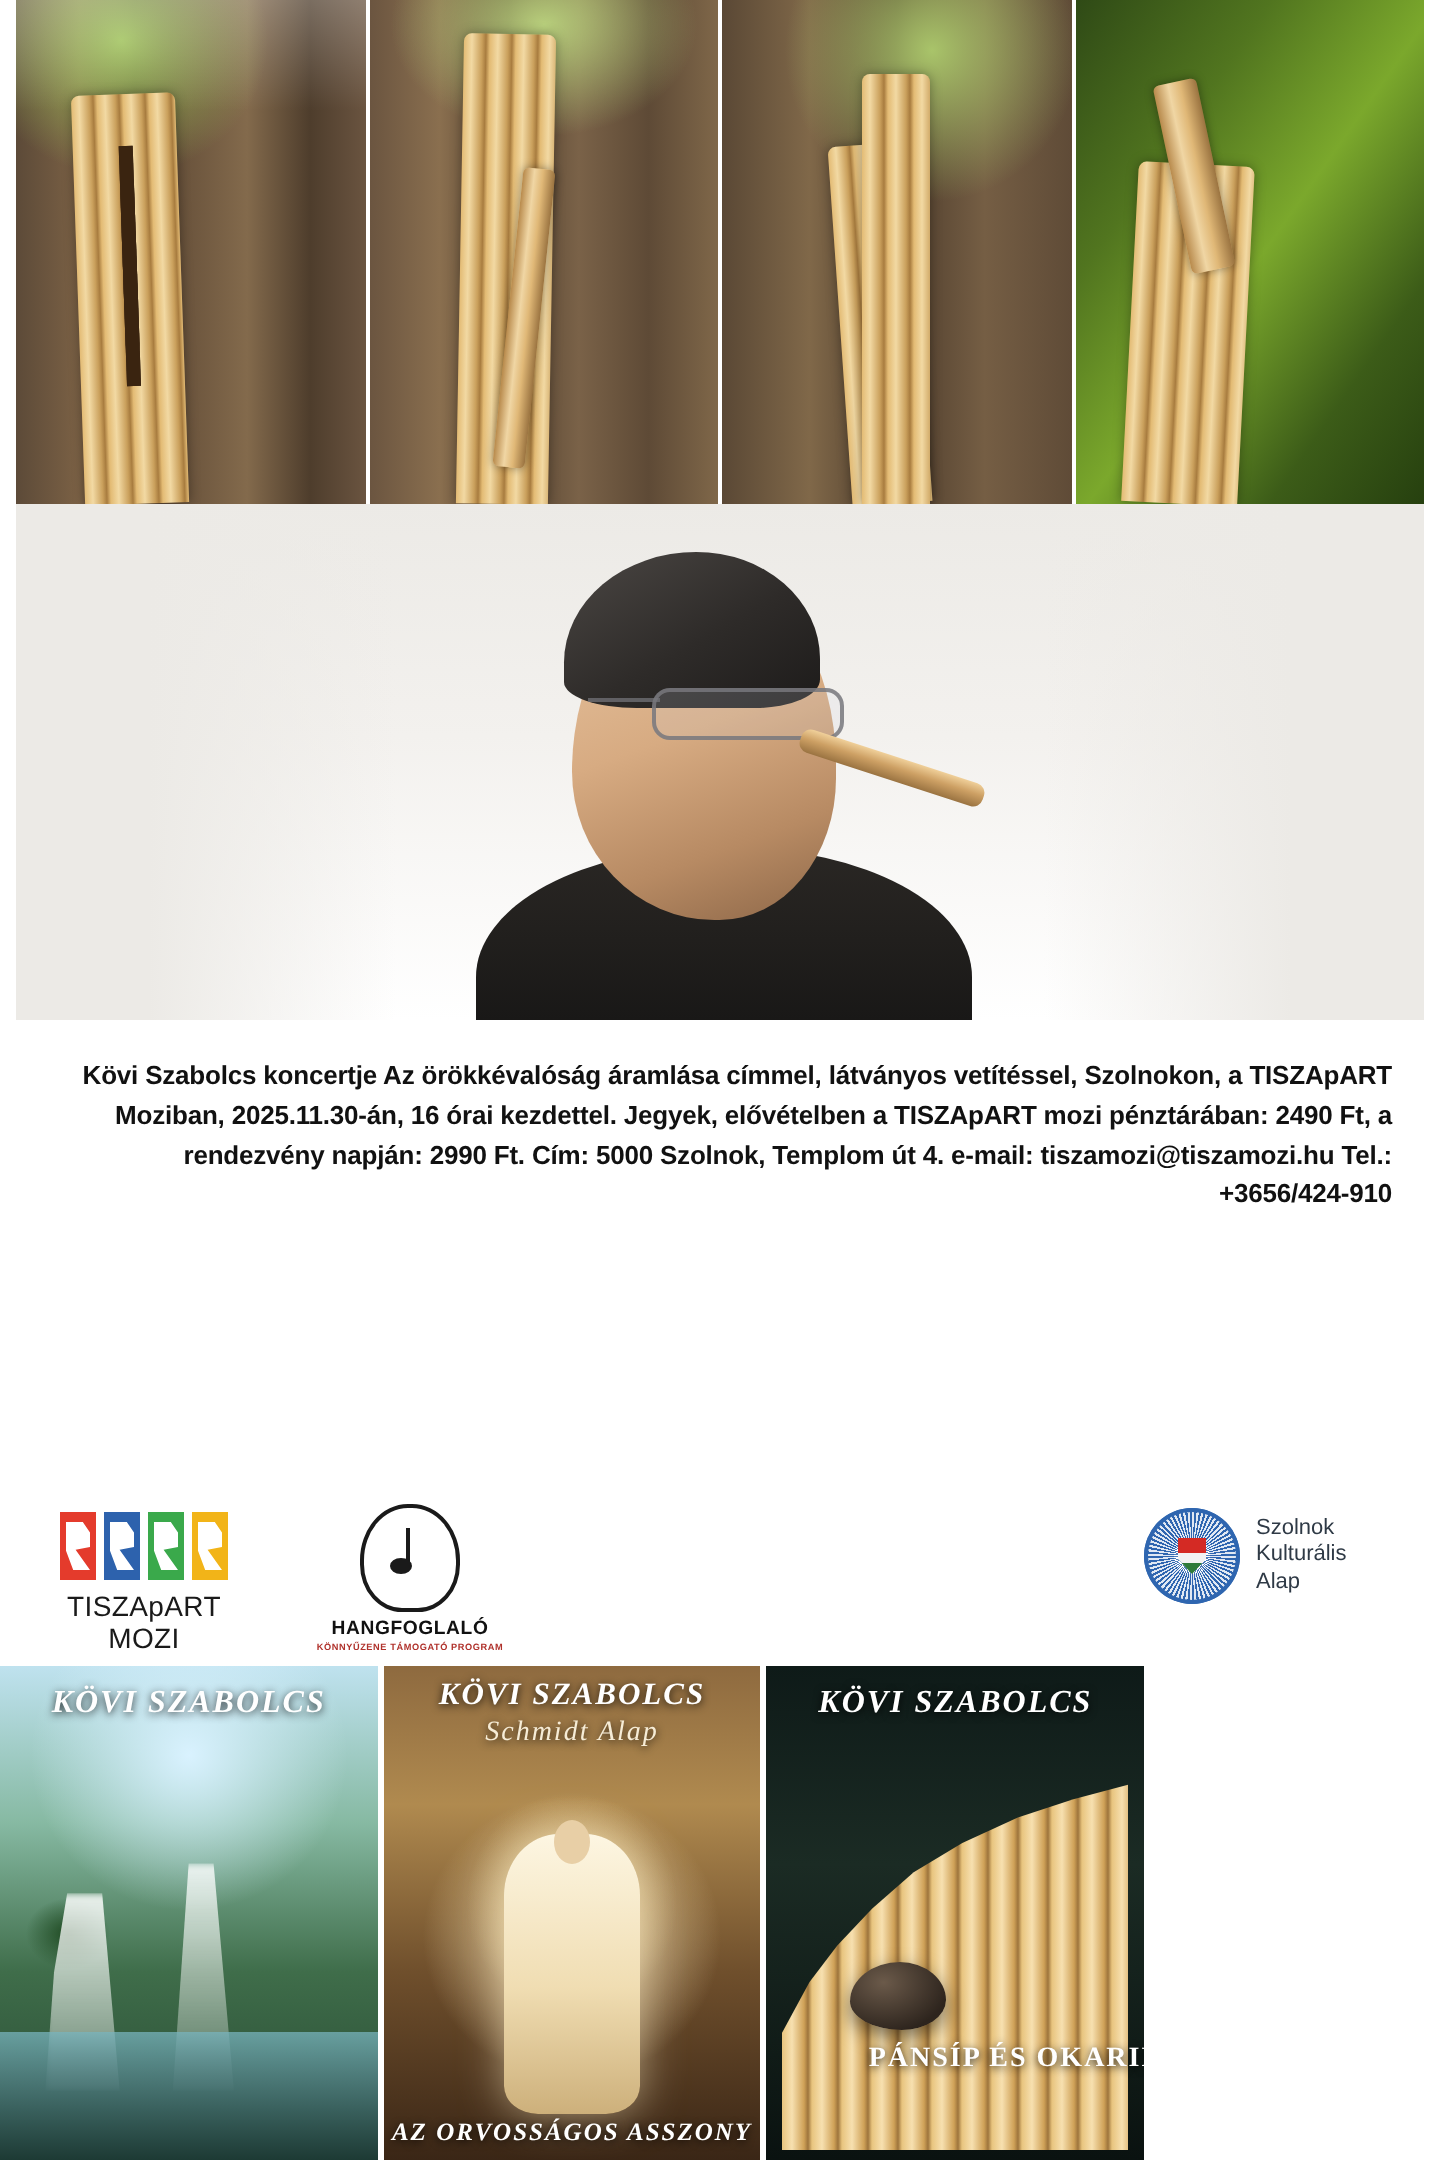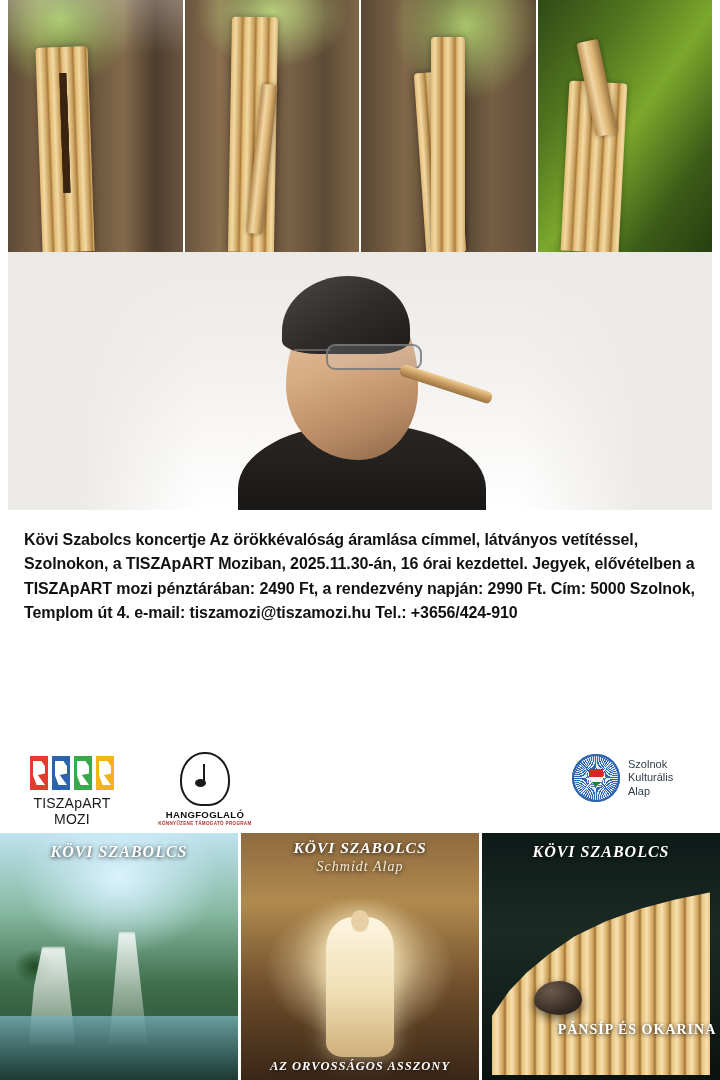--- a/index.html
+++ b/index.html
@@ -174,22 +174,22 @@
   }
   .portrait-fade-l { left: 0; background: linear-gradient(90deg, #eceae6 35%, rgba(236,234,230,0) 100%); }
   .portrait-fade-r { right: 0; background: linear-gradient(270deg, #eceae6 35%, rgba(236,234,230,0) 100%); }
 
   
   .info-text {
     position: absolute;
     left: 24px;
     top: 528px;
     width: 672px;
-    text-align: left;
-    font-size: 16px;
+    text-align: right;
+    font-size: 13px;
     font-weight: bold;
     line-height: 1.52;
     color: #111111;
     letter-spacing: -0.1px;
   }
   .website {
     position: absolute;
     left: 0;
     top: 735px;
     width: 720px;
@@ -310,21 +310,21 @@
     line-height: 1.22;
     color: #2f3a46;
     text-align: left;
   }
 
   
   .covers {
     position: absolute;
     left: 0;
     top: 833px;
-    width: 720px;
+    width: 572px;
     height: 247px;
     display: flex;
     gap: 3px;
   }
   .cover {
     position: relative;
     flex: 1 1 0;
     overflow: hidden;
   }
   .cover-1 {

